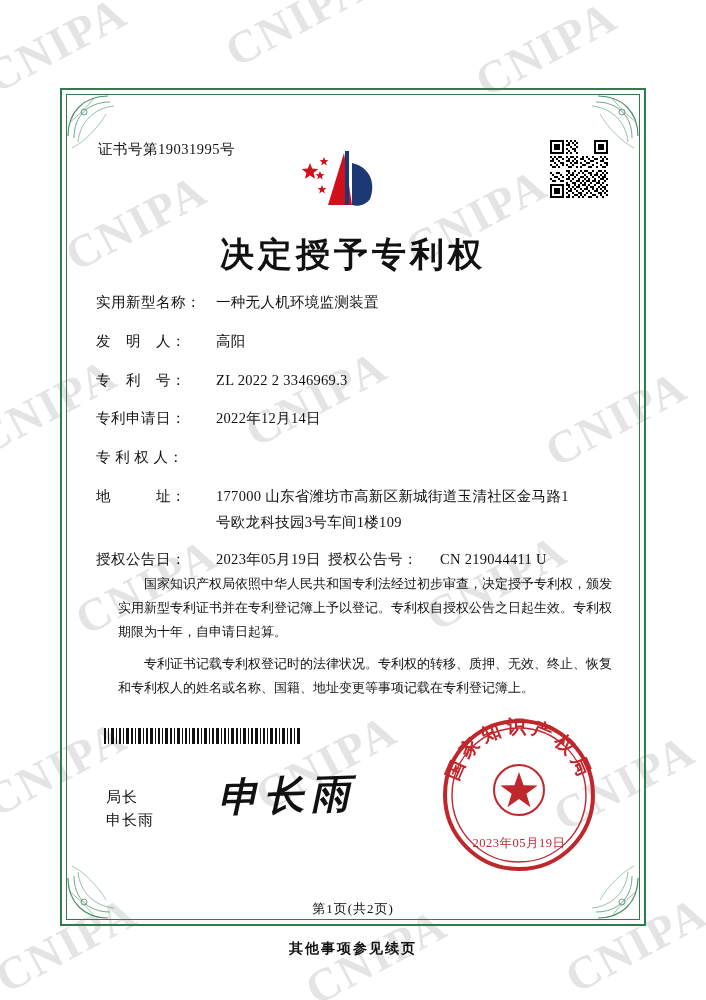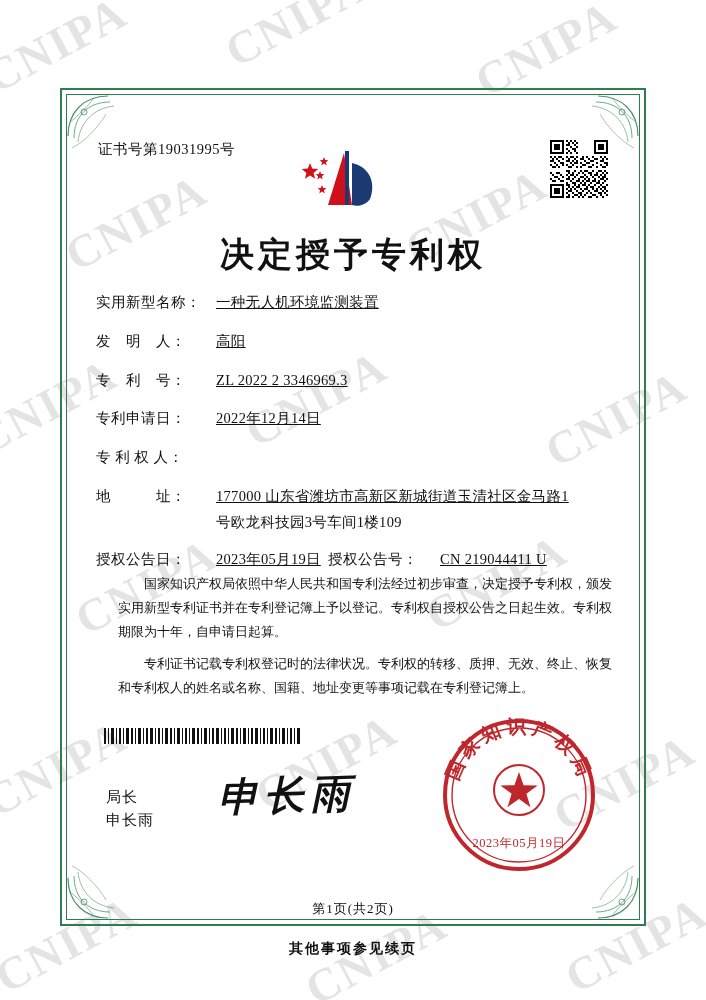--- a/index.html
+++ b/index.html
@@ -131,21 +131,20 @@
     line-height: 1.5;
   }
   .row .lbl {
     width: 120px;
     flex: 0 0 120px;
     letter-spacing: 0.5px;
   }
   .row .val {
     flex: 1 1 auto;
     letter-spacing: 0.3px;
-    text-decoration: underline;
   }
   .row .lbl2 {
     width: 112px;
     flex: 0 0 112px;
     letter-spacing: 0.5px;
     text-align: left;
   }
   .val-indent {
     padding-left: 120px;
     margin-top: -12px;

